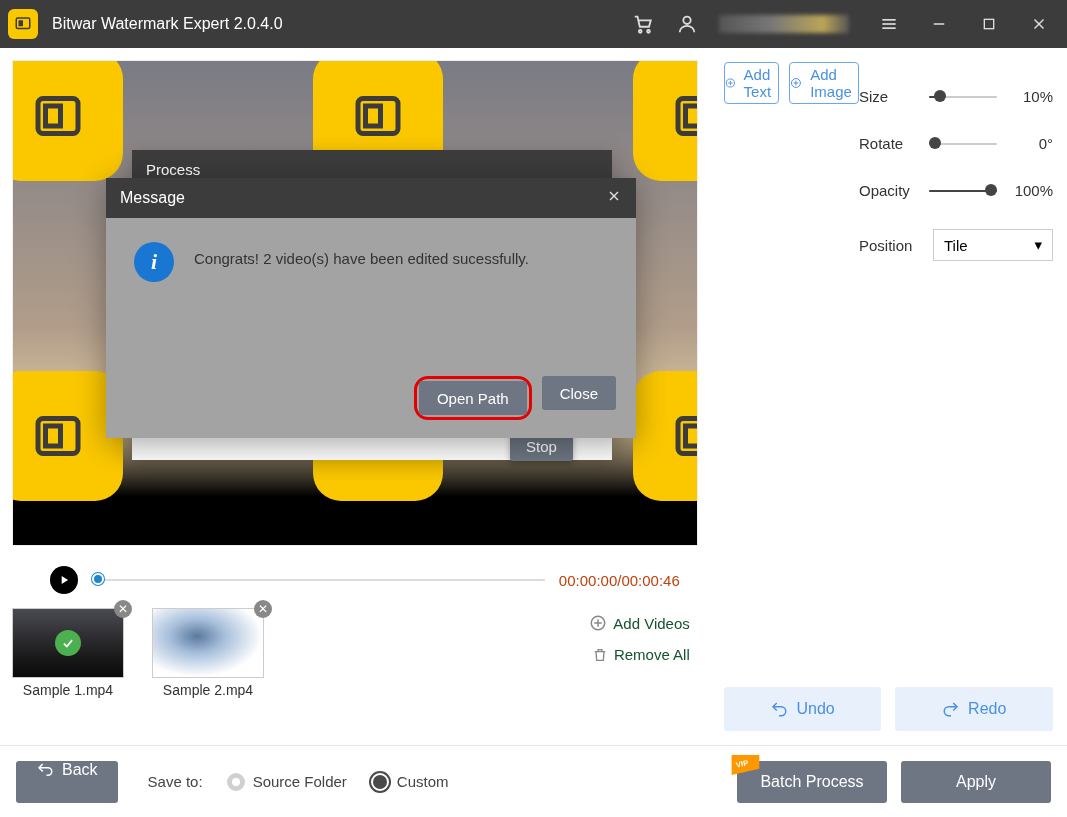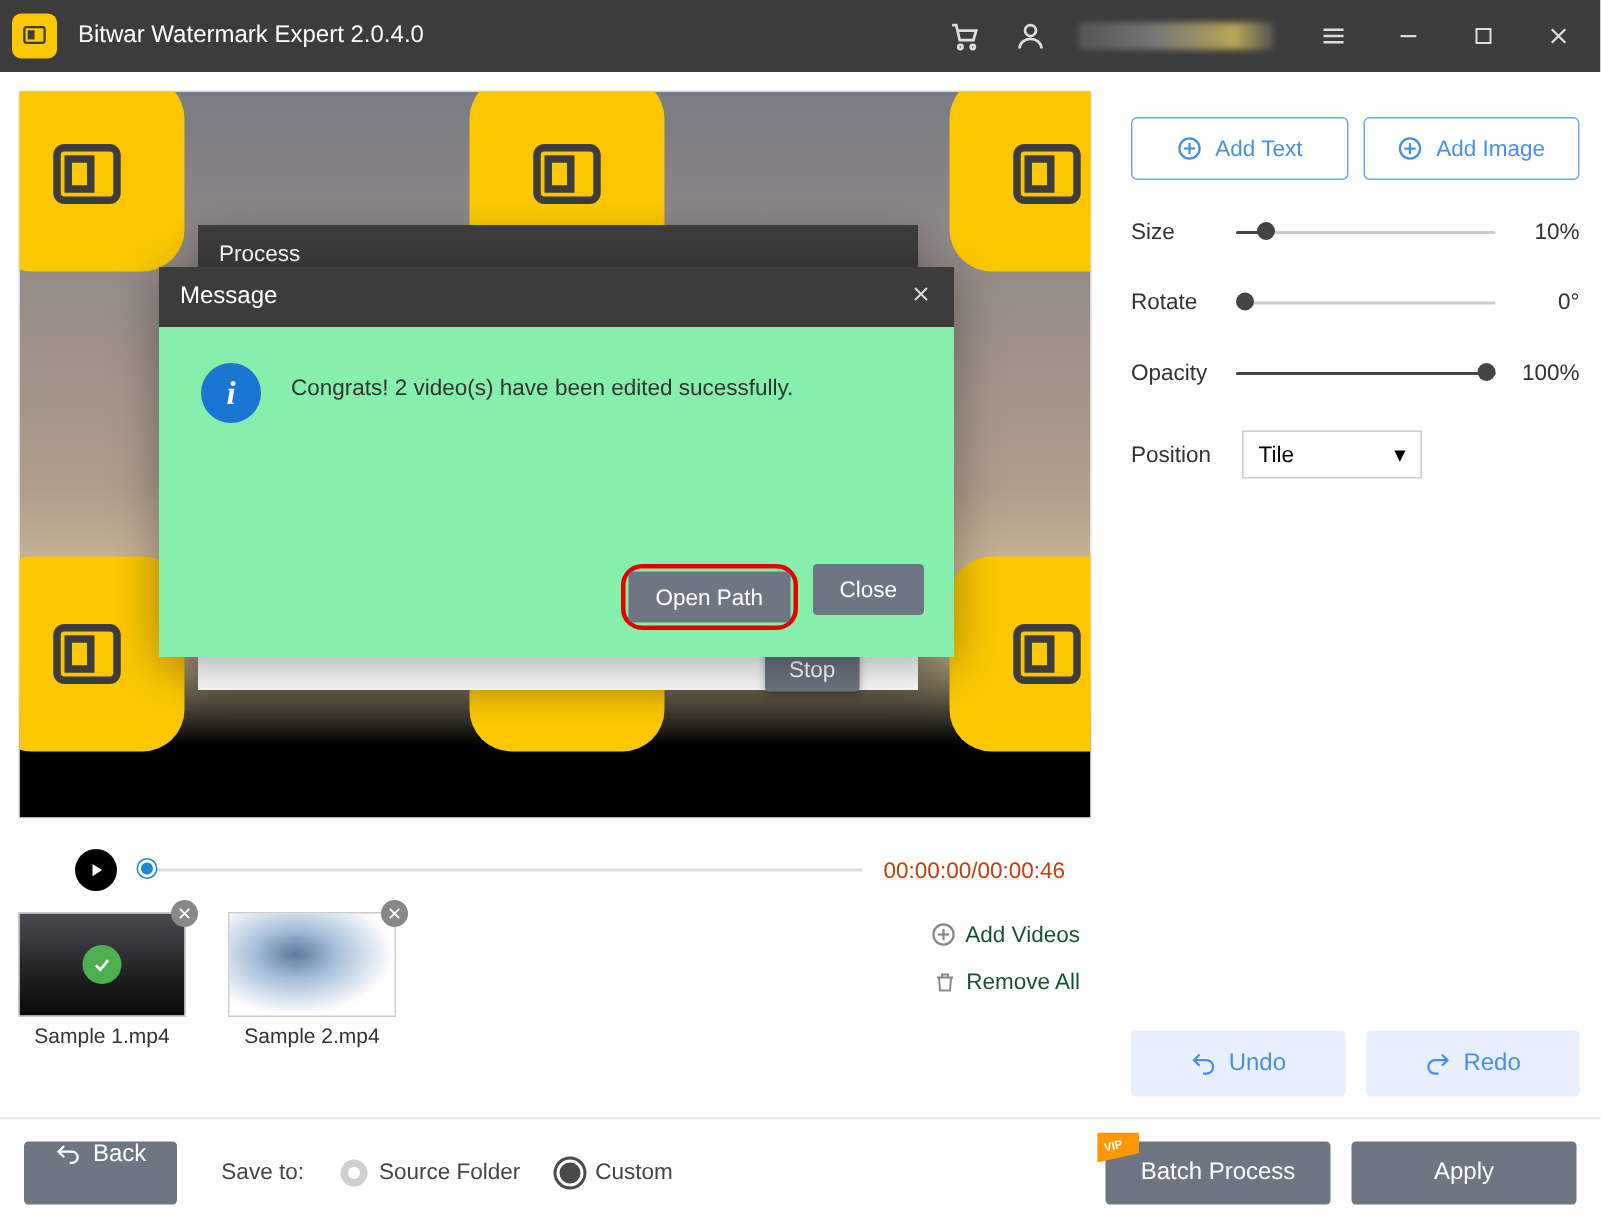--- a/index.html
+++ b/index.html
@@ -10,21 +10,21 @@
 .title-text { font-size: 16px; flex: 0 0 auto; }
 .titlebar-spacer { flex: 1; }
 .title-icons { display: flex; align-items: center; gap: 20px; color: #ccc; }
 .tbicon { width:24px; height:24px; display:flex;align-items:center;justify-content:center; cursor:pointer; font-size:18px;}
 .win-controls { display: flex; align-items: center; gap: 30px; margin-left: 30px; margin-right: 10px;}
 .win-btn { width:20px; height:20px; display:flex;align-items:center;justify-content:center; color:#eee; cursor:pointer;}
 .user-blur { width:130px; height:18px; background: linear-gradient(90deg,#555 0%,#777 40%,#bba556 80%,#555 100%); filter: blur(2px); border-radius:2px;}
 
 .main { display: flex; height: calc(100% - 48px - 72px); }
 .left { width: 740px; display:flex; flex-direction:column; }
-.right { flex:1; padding: 14px 14px 0 14px; position:relative; display:flex; flex-direction:column;margin-top:16px;}
+.right { flex:1; padding: 14px 14px 0 14px; position:relative; display:flex; flex-direction:row;}
 
 .preview-area { height: 510px; background:#fff; position:relative; padding:12px; }
 .preview-canvas { width:100%; height:100%; background: linear-gradient(to bottom, #7a7b85 0%, #b19d8a 55%, #dfcaa0 75%, #000 90%, #000 100%); position:relative; overflow:hidden; border:1px solid #eee;}
 .wm-tile { position:absolute; width:130px; height:130px; background:#fbc800; border-radius:28px; display:flex; align-items:center; justify-content:center;}
 .wm-tile svg { width:60px; height:60px;}
 
 .player-bar { display:flex; align-items:center; gap:14px; padding: 8px 30px 8px 50px; }
 .play-btn { width:28px; height:28px; border-radius:50%; background:#000; display:flex;align-items:center;justify-content:center; cursor:pointer;}
 .play-btn svg{width:14px;height:14px;fill:#fff;}
 .track { flex:1; position:relative; height:8px; }
@@ -65,21 +65,21 @@
 .radio-wrap { display:flex; align-items:center; gap:8px; margin-left:10px; font-size:15px; color:#444; cursor:pointer;}
 .path-box { height:34px; border:1px solid #ccc; padding:0 10px; font-size:14px; color:#333; width:200px; display:flex;align-items:center; margin-left:12px;}
 .batch-btn { position:relative; background:#6d7682; color:#fff; height:42px; width:150px; border-radius:3px; display:flex;align-items:center;justify-content:center; font-size:16px; cursor:pointer; margin-left:auto;}
 .vip-tag { position:absolute; left:-6px; top:-6px; width:32px; height:20px;}
 .apply-btn { background:#6d7682; color:#fff; height:42px; width:150px; border-radius:3px; display:flex;align-items:center;justify-content:center; font-size:16px; cursor:pointer;}
 
 .dialog-back { position:absolute; left:132px; top:150px; width:480px; height:310px; background:#fff; box-shadow:0 4px 20px rgba(0,0,0,0.2);}
 .dialog-back-hdr { height:38px; background:#3c3c3c; color:#fff; padding:0 14px; display:flex;align-items:center; font-size:15px;}
 .stop-float { position:absolute; left:510px; top:432px; background:#6d7682; color:#fff; border-radius:3px; padding:6px 16px; font-size:15px; box-shadow:0 2px 6px rgba(0,0,0,0.3);}
 
-.dialog { position:absolute; left:106px; top:178px; width:530px; height:260px; background:#86efac; box-shadow:0 6px 30px rgba(0,0,0,0.35);}
+.dialog { position:absolute; left:106px; top:178px; width:530px; height:260px; background:#a3a3a3; box-shadow:0 6px 30px rgba(0,0,0,0.35);}
 .dialog-hdr { height:40px; background:#3c3c3c; color:#fff; padding:0 14px; display:flex;align-items:center; justify-content:space-between; font-size:16px;}
 .dialog-body { padding: 24px 20px; display:flex; align-items:flex-start; gap:20px;}
 .info-icon { width:40px; height:40px; background:#1976d2; border-radius:50%; display:flex;align-items:center;justify-content:center;color:#fff;font-style:italic;font-family:Georgia,serif;font-size:22px;font-weight:bold; flex-shrink:0; margin-left:8px;}
 .dialog-msg { font-size:15px; color:#333; padding-top:8px;}
 .dialog-btns { position:absolute; bottom:18px; right:20px; display:flex; gap:10px;}
 .dlg-btn { background:#6d7682; color:#fff; height:34px; padding:0 18px; border-radius:3px; display:flex;align-items:center; font-size:15px; cursor:pointer;}
 .highlight-ring { border:3px solid #e60000; border-radius:14px; padding:2px;}
 </style>
 </head>
 <body>

